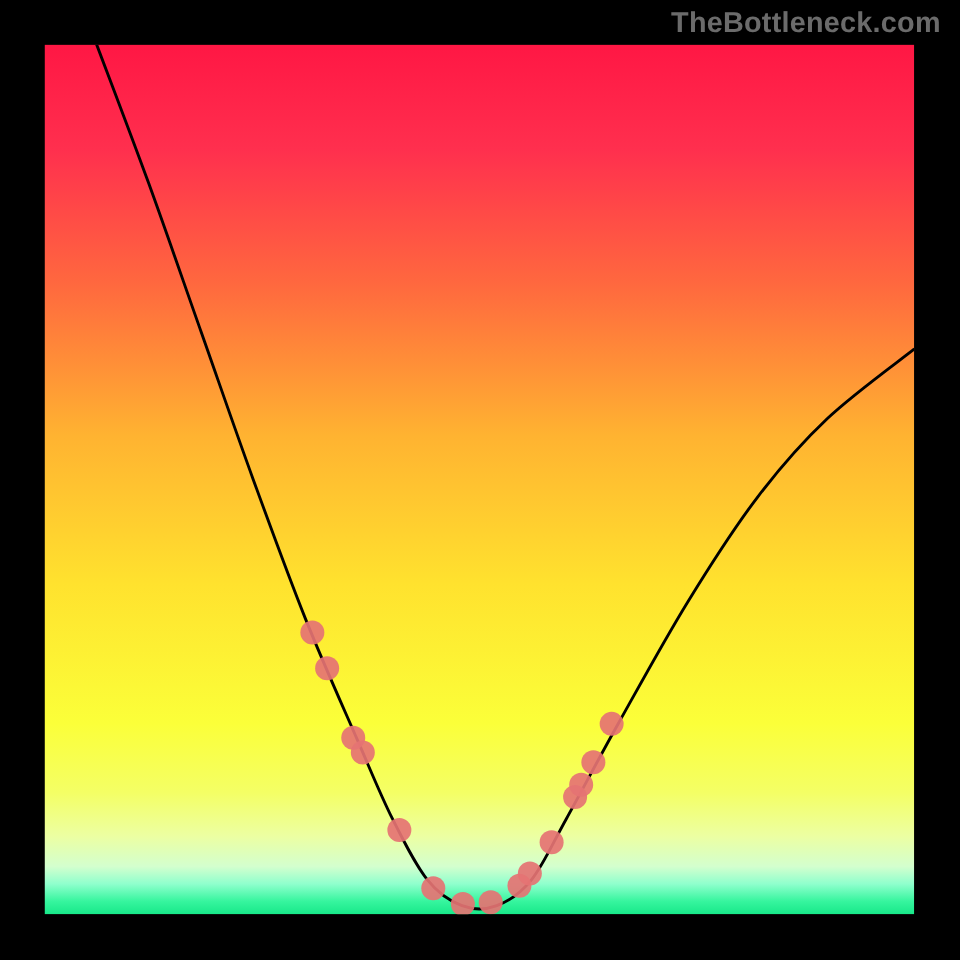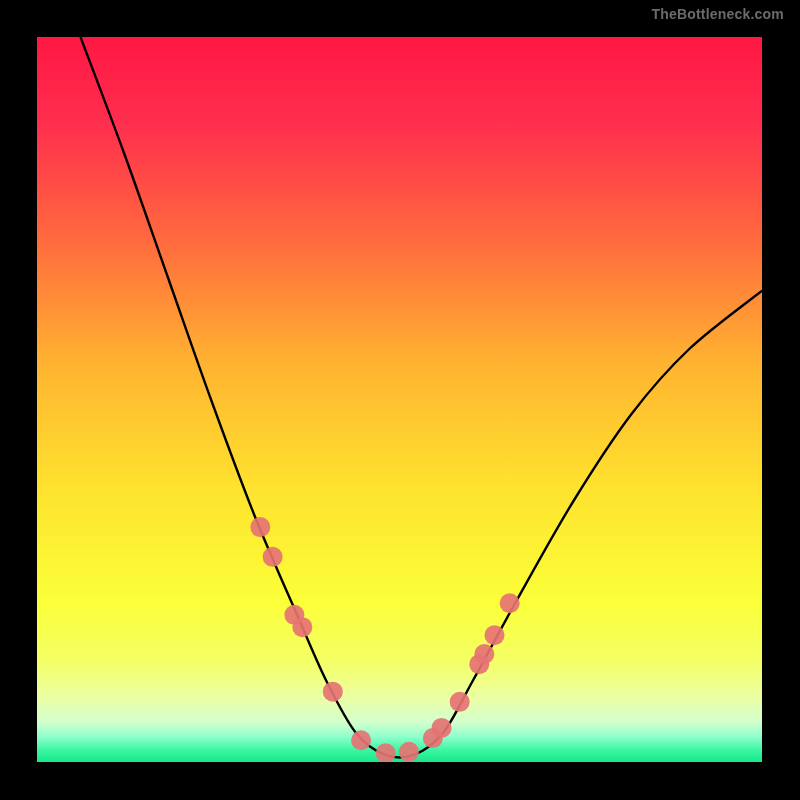--- a/index.html
+++ b/index.html
@@ -21,21 +21,21 @@
   }
   .gradient {
     position: absolute;
     inset: 0;
   }
   .watermark {
     position: absolute;
     top: 6px;
     right: 16px;
     color: #6b6b6b;
-    font-size: 14px;
+    font-size: 24px;
     font-weight: 600;
     letter-spacing: 0.2px;
   }
   svg.curve {
     position: absolute;
     inset: 0;
   }
 </style>
 </head>
 <body>

